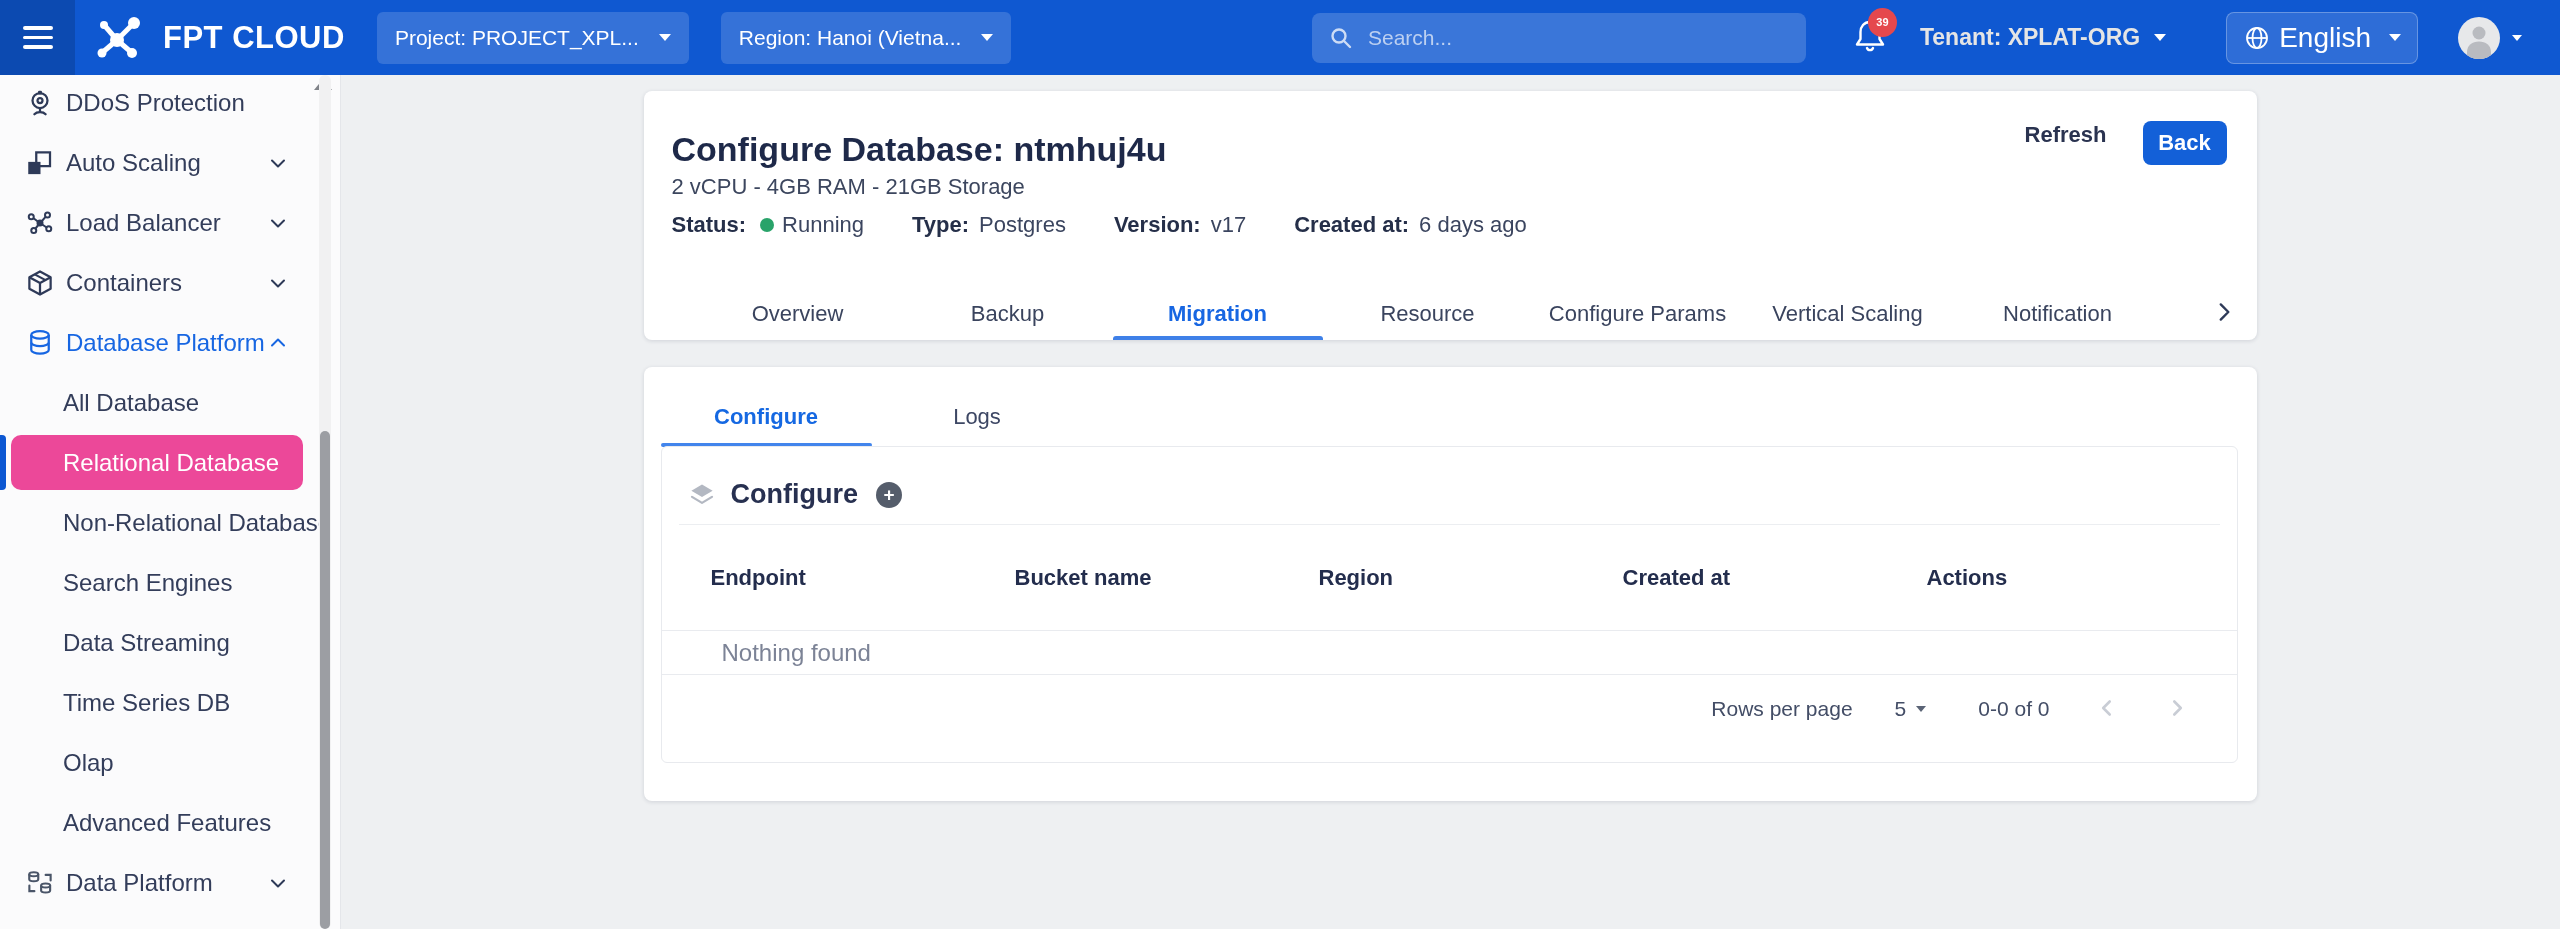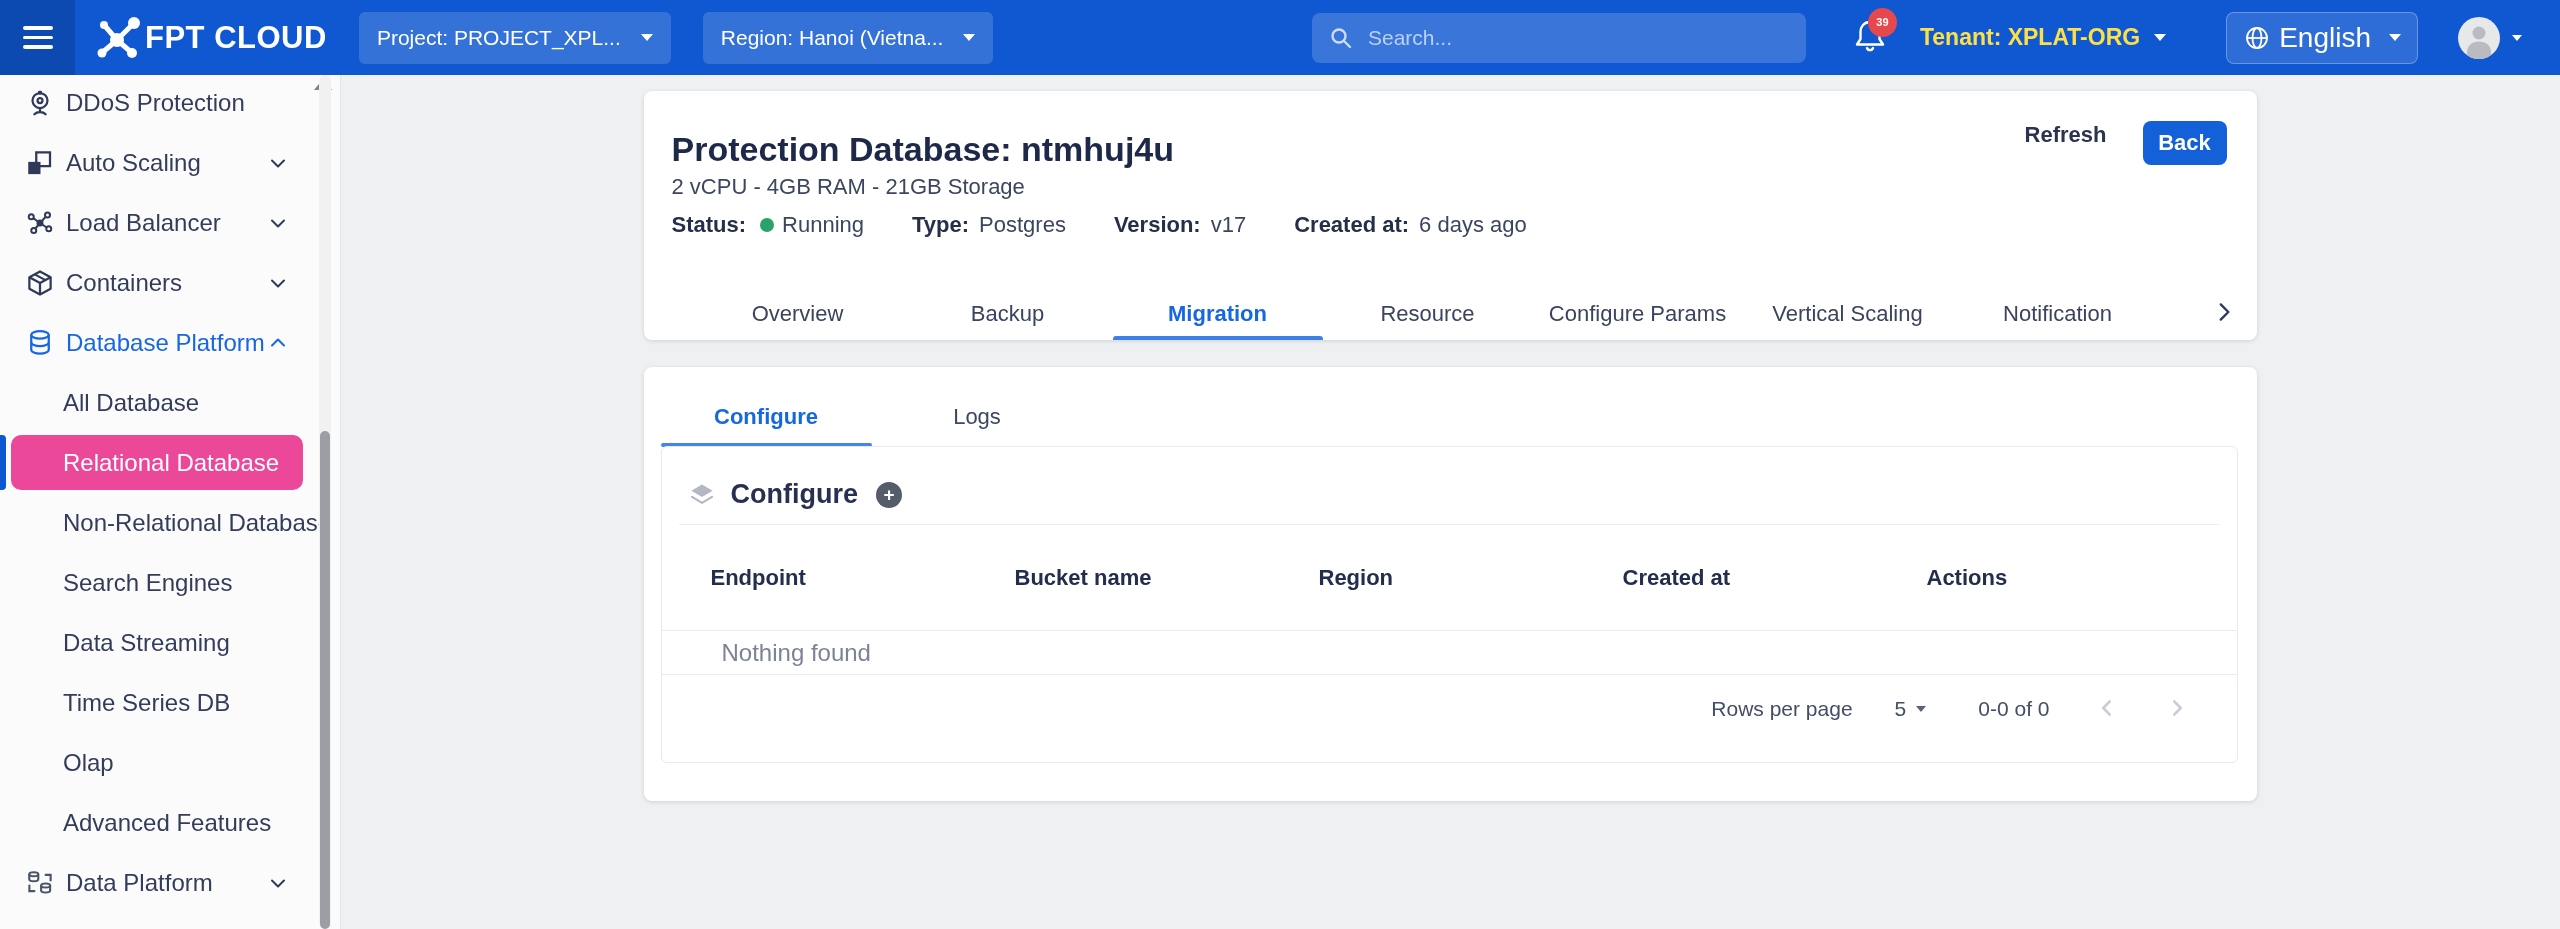--- a/index.html
+++ b/index.html
@@ -5,40 +5,40 @@
   html,body{margin:0;padding:0;background:#eef0f2;}
   .app{position:relative;width:2560px;height:929px;overflow:hidden;
        font-family:"Liberation Sans",sans-serif;-webkit-font-smoothing:antialiased;}
 
   
   .navbar{position:absolute;left:0;top:0;width:2560px;height:75px;background:#0f58d1;
           display:flex;align-items:center;z-index:50;}
   .burger{width:75px;height:75px;background:rgba(0,0,0,.15);display:flex;flex-direction:column;
           justify-content:center;align-items:center;gap:6px;cursor:pointer;flex:0 0 auto;}
   .burger span{display:block;width:30px;height:3.5px;background:#fff;border-radius:2px;}
-  .logo{display:flex;align-items:center;margin-left:16px;gap:2px;flex:0 0 auto;}
+  .logo{display:flex;align-items:center;margin-left:16px;gap:20px;flex:0 0 auto;}
   .logo-text{color:#fff;font-size:31px;font-weight:800;letter-spacing:.5px;white-space:nowrap;}
   .nav-pill{display:flex;align-items:center;height:52px;border-radius:6px;background:rgba(255,255,255,.16);
             color:#fff;font-size:21px;padding:0 18px;border:none;cursor:pointer;gap:20px;white-space:nowrap;
             font-family:inherit;}
   .nav-pill.project{margin-left:32px;}
   .nav-pill.region{margin-left:32px;}
   .caret{width:0;height:0;border-left:6px solid transparent;border-right:6px solid transparent;
          border-top:7px solid #fff;flex:0 0 auto;}
   .caret.sm{border-left-width:5px;border-right-width:5px;border-top-width:6px;}
   .nav-search{margin-left:auto;width:462px;height:50px;border-radius:8px;background:rgba(255,255,255,.18);
               display:flex;align-items:center;padding:0 16px;gap:12px;}
   .nav-search input{flex:1;background:transparent;border:none;outline:none;color:#fff;font-size:21px;
                     font-family:inherit;}
   .nav-search input::placeholder{color:#bcd0f1;}
   .nav-bell{position:relative;margin-left:46px;width:36px;height:44px;background:none;border:none;cursor:pointer;padding:0;}
   .badge{position:absolute;top:-8px;left:16px;min-width:29px;height:29px;border-radius:15px;background:#e5484d;
          color:#fff;font-size:11px;font-weight:700;display:flex;align-items:center;justify-content:center;}
   .nav-tenant{display:flex;align-items:center;gap:14px;margin-left:26px;background:none;border:none;cursor:pointer;
-              color:#fde047;font-size:23px;font-weight:700;font-family:inherit;white-space:nowrap;}
+              color:#e5e5e5;font-size:23px;font-weight:700;font-family:inherit;white-space:nowrap;}
   .nav-lang{display:flex;align-items:center;gap:8px;margin-left:54px;height:52px;padding:0 16px;border-radius:8px;
             background:rgba(255,255,255,.13);border:1px solid rgba(255,255,255,.28);color:#fff;font-size:28px;
             cursor:pointer;font-family:inherit;}
   .nav-lang .caret{margin-left:10px;}
   .nav-avatar{display:flex;align-items:center;gap:12px;margin-left:40px;margin-right:38px;cursor:pointer;}
   .avatar-circle{width:42px;height:42px;border-radius:50%;background:#e7e8ea;display:flex;align-items:flex-end;
                  justify-content:center;overflow:hidden;}
 
   
   .sidebar{position:absolute;left:0;top:75px;width:340px;height:854px;background:#fbfbfc;z-index:20;
@@ -329,21 +329,21 @@
 
     <div class="active-bar"></div>
     <div class="scroll-up"></div>
     <div class="side-scroll-track"></div>
     <div class="side-scroll-thumb"></div>
   </aside>
 
   <main class="main">
 
     <section class="card card1">
-      <h1 class="page-title">Protection Database: ntmhuj4u</h1>
+      <h1 class="page-title">Configure Database: ntmhuj4u</h1>
 
       <div class="actions">
         <button class="btn-refresh">Refresh</button>
         <button class="btn-back">Back</button>
       </div>
 
       <div class="subtitle">2 vCPU - 4GB RAM - 21GB Storage</div>
 
       <div class="status-row">
         <b>Status:</b>

